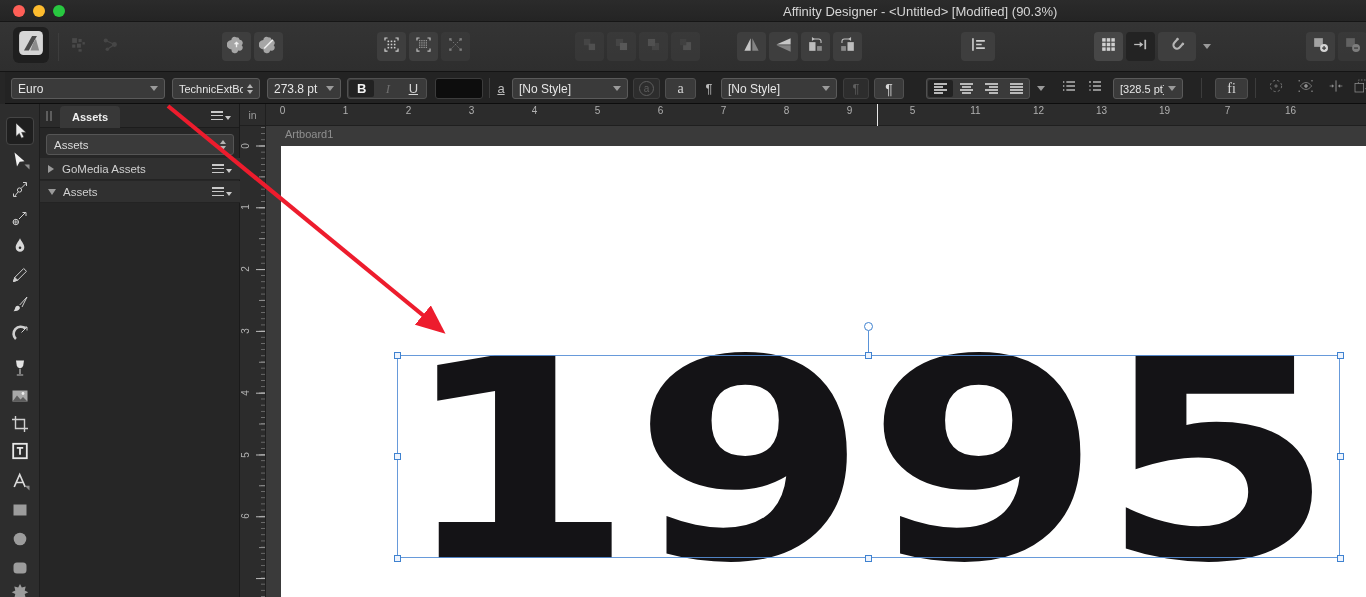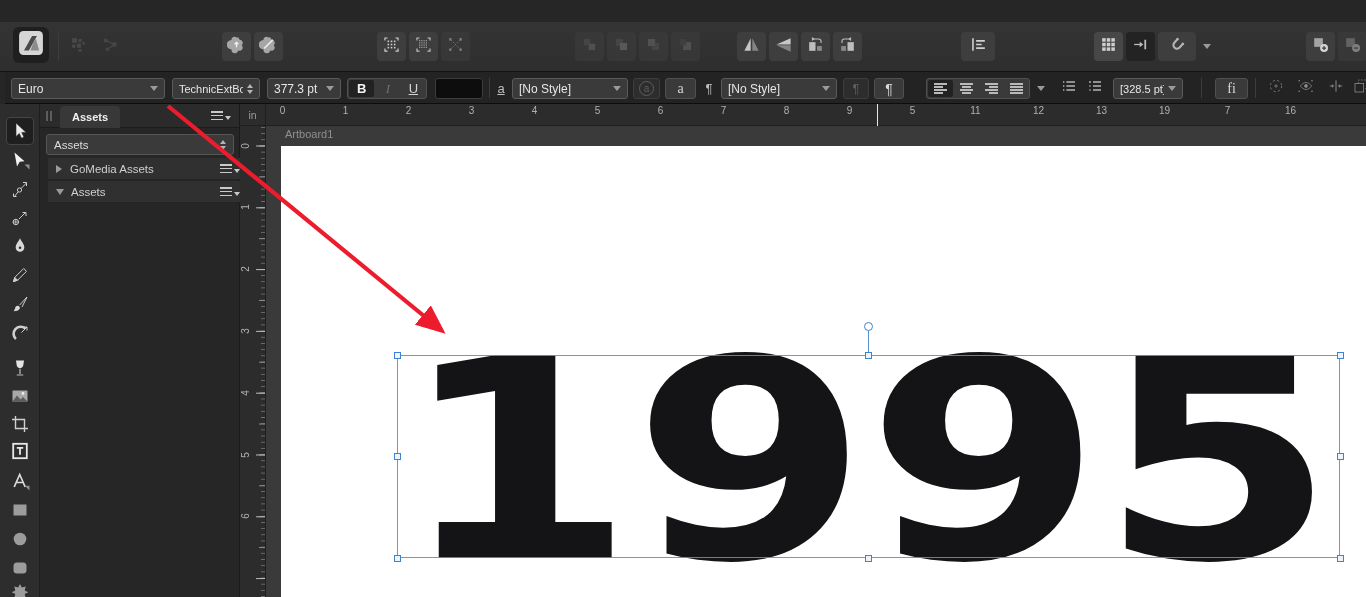--- a/index.html
+++ b/index.html
@@ -73,21 +73,21 @@
   .assets-tab { position:absolute; left:20px; top:2px; height:22px; padding:0 12px; background:#383838;
     border-radius:4px 4px 0 0; color:#f0f0f0; font-size:11px; font-weight:bold; display:flex; align-items:center; }
   .grip { position:absolute; left:6px; top:7px; width:6px; height:10px;
     border-left:2px solid #5d5d5d; border-right:2px solid #5d5d5d; }
   .panelmenu { display:flex; align-items:flex-end; gap:2px; }
   .panelmenu .bars3 { width:12px; height:9px; display:flex; flex-direction:column; justify-content:space-between; }
   .panelmenu .bars3 i { height:1.5px; background:#c9c9c9; }
   .panelmenu .tiny { width:0; height:0; border-left:3px solid transparent; border-right:3px solid transparent; border-top:4px solid #c9c9c9; }
   .assets-select { position:absolute; left:6px; top:30px; width:188px; height:21px; background:#3a3a3a;
     border:1px solid #555; border-radius:3px; color:#dcdcdc; font-size:11.5px; display:flex; align-items:center; padding:0 7px; }
-  .assets-row { position:absolute; left:8px; width:200px; height:22px; background:#303030;
+  .assets-row { position:absolute; left:0; width:200px; height:22px; background:#303030;
     border-bottom:1px solid #232323; display:flex; align-items:center; padding:0 8px; color:#cfcfcf; font-size:11.5px; }
   .tri-r { width:0; height:0; border-top:4.5px solid transparent; border-bottom:4.5px solid transparent;
     border-left:6px solid #9a9a9a; margin-right:8px; }
   .tri-d { width:0; height:0; border-left:4.5px solid transparent; border-right:4.5px solid transparent;
     border-top:6px solid #9a9a9a; margin-right:7px; }
   .row-label { flex:1; }
 
   
   .corner { position:absolute; left:240px; top:104px; width:26px; height:22px; background:#2c2c2c;
     border-right:1px solid #1f1f1f; border-bottom:1px solid #1f1f1f; color:#9a9a9a; font-size:10.5px;
@@ -130,20 +130,26 @@
   .rot-knob { position:absolute; left:864px; top:322px; width:9px; height:9px; border:1.5px solid #3f82d0;
     border-radius:50%; background:#fff; }
 
   .annotation { position:absolute; left:0; top:0; width:1366px; height:597px; pointer-events:none; z-index:60; }
 </style>
 </head>
 <body>
 
 <div id="app">
 
+  <div class="titlebar">
+    <span class="traffic" style="left:13px;background:#ff5f57;"></span>
+    <span class="traffic" style="left:33px;background:#febc2e;"></span>
+    <span class="traffic" style="left:53px;background:#28c840;"></span>
+    <span class="title-text">Affinity Designer - &lt;Untitled&gt; [Modified] (90.3%)</span>
+  </div>
 
   <div class="toolbar">
     <div class="logo-btn">
       <span>
         <svg width="26" height="26" viewBox="0 0 24 24">
             <rect x="1" y="1" width="22" height="22" rx="4" fill="#d6d6d6"></rect>
             <path d="M5.5 19L13 5.5h4.5L10 19z" fill="#4a4a4a"></path>
             <path d="M13.8 12.5L16.5 8l3 11h-8z" fill="#8b8b8b"></path>
           </svg>
       </span>
@@ -360,21 +366,21 @@
         </span>
     </div>
     <div class="select" style="left:167px;width:88px;">
       <span class="lbl" style="font-size:11px;">TechnicExtBold</span>
       <span class="stepper">
           <i class="up"></i>
           <i class="dn"></i>
         </span>
     </div>
     <div class="select" style="left:262px;width:74px;">
-      <span class="lbl">377.3 pt</span>
+      <span class="lbl">273.8 pt</span>
       <span class="arrowbox">
           <span class="caret"></span>
         </span>
     </div>
     <div class="biu">
       <div class="b">B</div>
       <div class="i">I</div>
       <div class="u">U</div>
     </div>
     <div class="ctx-btn" style="left:430px;width:48px;background:#0d0d0d;border-color:#3c3c3c;"></div>

